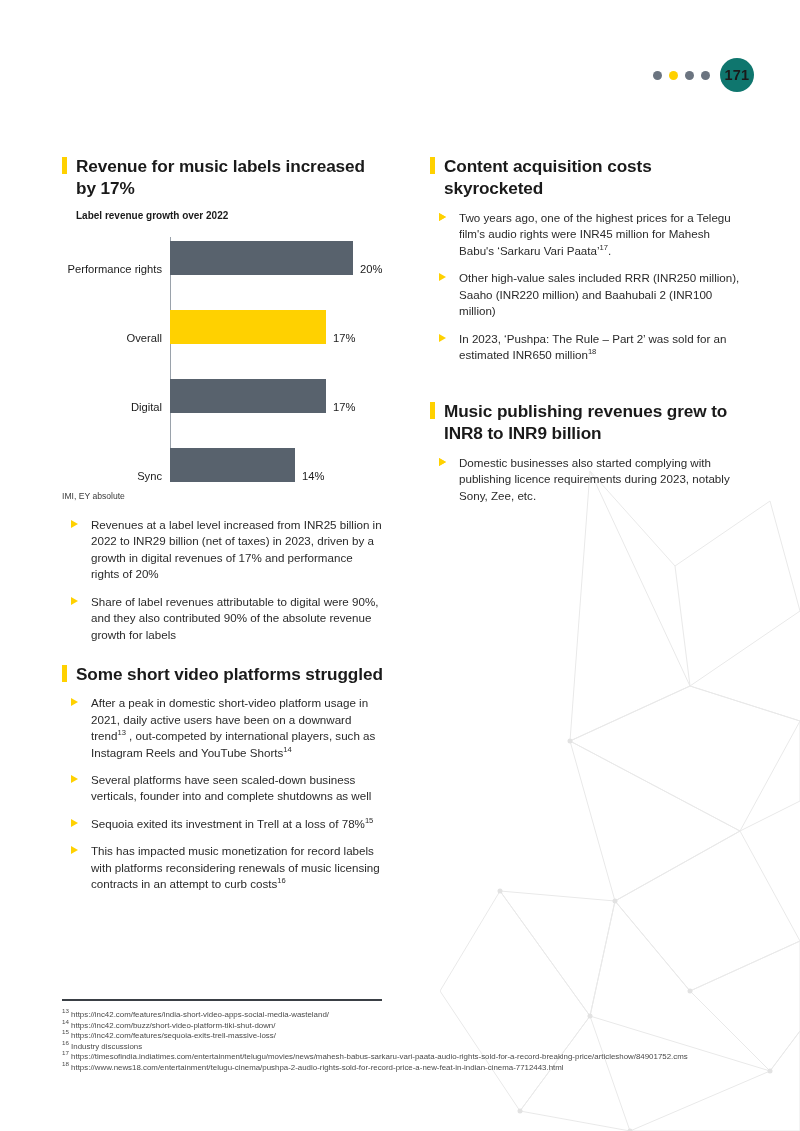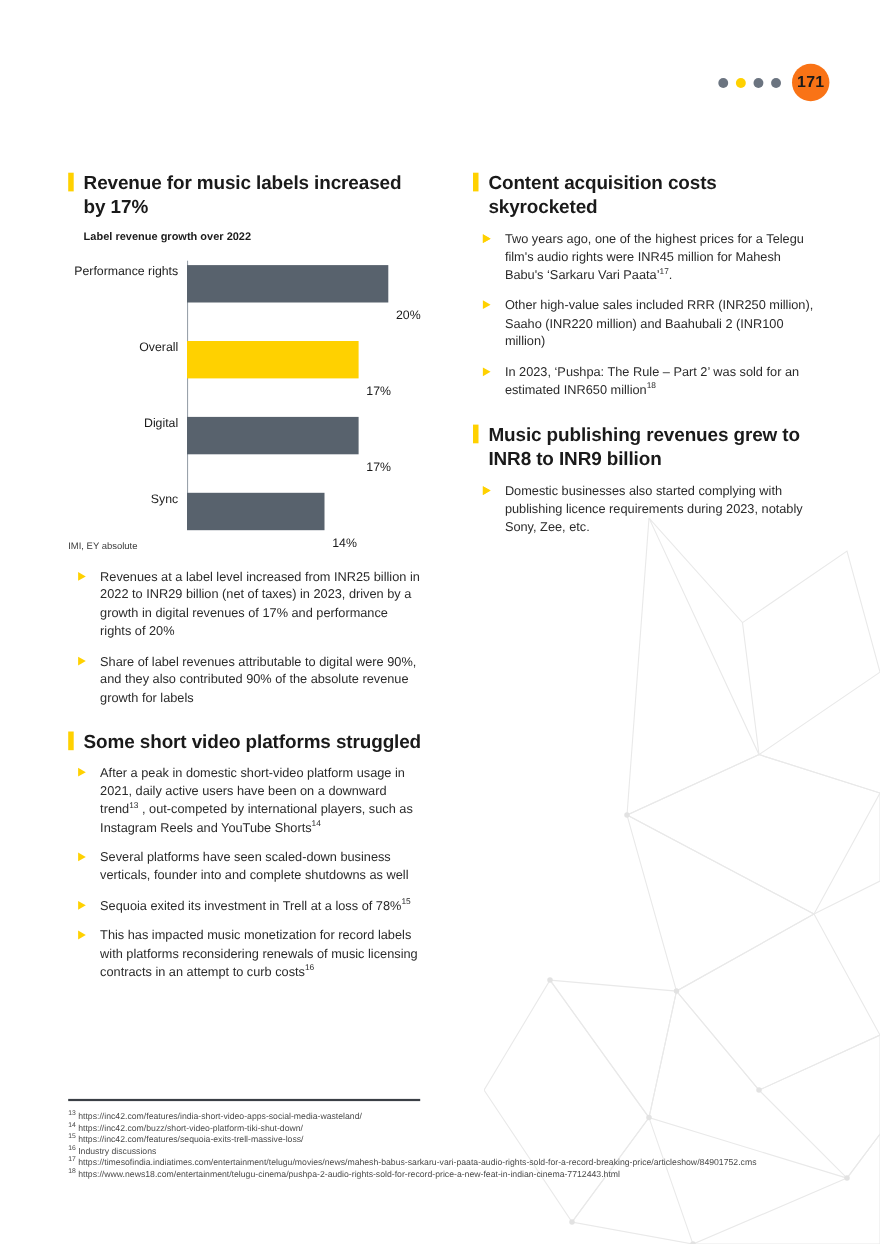--- a/index.html
+++ b/index.html
@@ -11,21 +11,21 @@
   .page{position:relative;width:800px;height:1131px;}
 
   
   .watermark{position:absolute;right:0;bottom:0;width:360px;height:660px;
     pointer-events:none;z-index:0;}
 
   
   .pagenum{position:absolute;top:58px;right:46px;display:flex;align-items:center;gap:7px;z-index:5;}
   .pagenum .dot{width:9px;height:9px;border-radius:50%;background:#6b7480;}
   .pagenum .dot.active{background:#ffd100;}
-  .pagenum .badge{width:34px;height:34px;border-radius:50%;background:#f97316;
+  .pagenum .badge{width:34px;height:34px;border-radius:50%;background:#0f766e;
     display:flex;align-items:center;justify-content:center;
     font-size:14.5px;font-weight:700;color:#1a1a1a;margin-left:3px;letter-spacing:.2px;}
 
   
   .col{position:absolute;top:155px;z-index:3;}
   .col-left{left:62px;width:322px;}
   .col-right{left:430px;width:315px;}
 
   
   h2.sec{
@@ -44,21 +44,21 @@
     border-top:4.5px solid transparent;border-bottom:4.5px solid transparent;
     border-left:7.5px solid #ffd100;}
   sup{font-size:7.6px;vertical-align:super;line-height:0;}
 
   
   .chart-wrap{margin:11px 0 0 0;position:relative;}
   .chart-title{text-align:left;font-size:10px;font-weight:700;color:#1a1a1a;
     margin:0 0 16px 0;padding-left:14px;}
   .chart{position:relative;height:248px;}
   .axis{position:absolute;left:108px;top:0;bottom:6px;width:1.4px;background:#9aa2ab;}
-  .row{position:absolute;left:0;right:0;height:34px;display:flex;align-items:flex-start;}
+  .row{position:absolute;left:0;right:0;height:34px;display:flex;align-items:flex-end;}
   .row .cat{width:104px;text-align:right;font-size:11.2px;color:#1a1a1a;
     padding-right:4px;box-sizing:border-box;}
   .row .bar{height:34px;margin-left:4px;}
   .row .bar.dark{background:#58626d;}
   .row .bar.hl{background:#ffd100;}
   .row .val{font-size:11.2px;color:#1a1a1a;margin-left:7px;white-space:nowrap;margin-top:40px;}
   .source{font-size:8.6px;color:#3a3a3a;margin:6px 0 0 0;}
 
   
   .fn-rule{position:absolute;left:62px;top:999px;width:320px;height:2.2px;background:#3a3f45;z-index:4;}
@@ -202,21 +202,21 @@
       <li>
         <span class="tri"></span>
         <span>Other high-value sales included RRR (INR250 million), Saaho (INR220 million) and Baahubali 2 (INR100 million)</span>
       </li>
       <li>
         <span class="tri"></span>
         <span>In 2023, ‘Pushpa: The Rule – Part 2’ was sold for an estimated INR650 million</span><sup>18</sup>
       </li>
     </ul>
 
-    <h2 class="sec" style="margin-top:20px">
+    <h2 class="sec" style="margin-top:36px">
       <span class="accent"></span>
       <span>Music publishing revenues grew to INR8 to INR9 billion</span>
     </h2>
 
     <ul class="bullets">
       <li>
         <span class="tri"></span>
       </li>
       <li>
         <span class="tri"></span>

